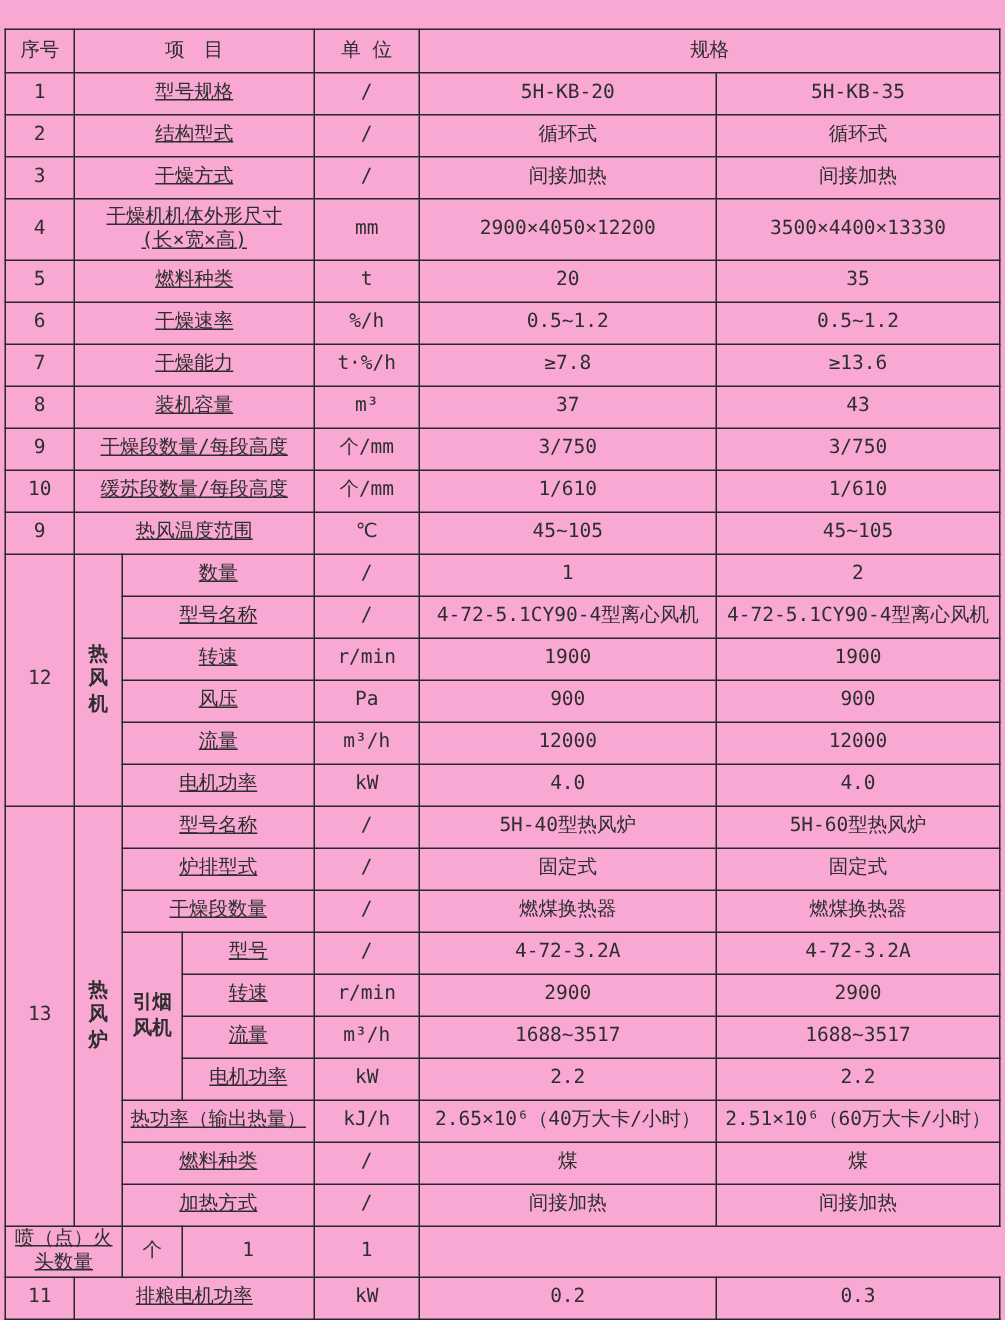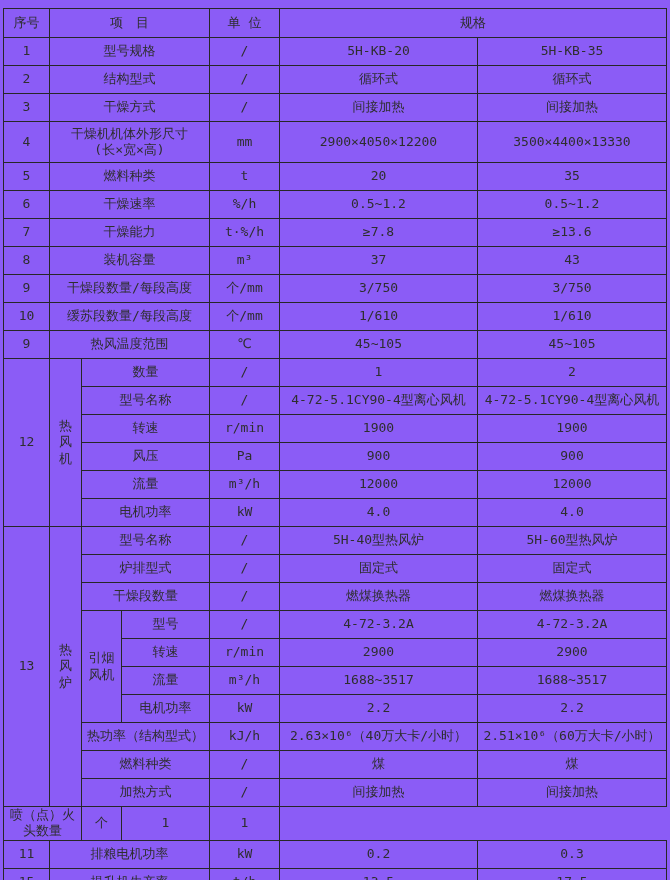--- a/index.html
+++ b/index.html
@@ -4,23 +4,23 @@
 <style>
   html, body {
     margin: 0;
     padding: 0;
     background: #fdfdfd;
     font-family: "DejaVu Sans Mono", "DejaVu Sans", "Liberation Sans", monospace, sans-serif;
   }
   .page {
     width: 670px;
     height: 880px;
-    background: #8b5cf6;
+    background: #f9a8d4;
     box-sizing: border-box;
-    padding: 8px 0 0 3px;
+    padding: 19px 0 0 3px;
   }
   table.spec {
     border-collapse: collapse;
     table-layout: fixed;
     width: 663px;
     font-size: 13px;
     color: #2e2e2e;
   }
   table.spec td {
     border: 1px solid #272727;
@@ -29,27 +29,29 @@
     text-align: center;
     vertical-align: middle;
     overflow: hidden;
     line-height: 1.25;
   }
   tr.hdr td { height: 28px; }
   tr.tall td { height: 40px; }
   td.item {
     text-align: left;
     padding-left: 10px;
+    text-decoration: underline;
   }
   td.vlabel {
     word-break: break-all;
     line-height: 26px;
     padding: 0 2px;
     text-align: center;
     letter-spacing: 0;
+    font-weight: bold;
   }
 </style>
 </head>
 <body>
 
 <div class="page">
 <table class="spec">
   <colgroup>
     <col style="width:46px">
         <col style="width:32px">
@@ -229,23 +231,23 @@
     <td>1688~3517</td>
     <td>1688~3517</td>
   </tr>
   <tr>
     <td class="item">电机功率</td>
     <td>kW</td>
     <td>2.2</td>
     <td>2.2</td>
   </tr>
   <tr>
-    <td colspan="2" class="item">热功率（结构型式）</td>
+    <td colspan="2" class="item">热功率（输出热量）</td>
     <td>kJ/h</td>
-    <td>2.63×10⁶（40万大卡/小时）</td>
+    <td>2.65×10⁶（40万大卡/小时）</td>
     <td>2.51×10⁶（60万大卡/小时）</td>
   </tr>
   <tr>
     <td colspan="2" class="item">燃料种类</td>
     <td>/</td>
     <td>煤</td>
     <td>煤</td>
   </tr>
   <tr>
     <td colspan="2" class="item">加热方式</td>

